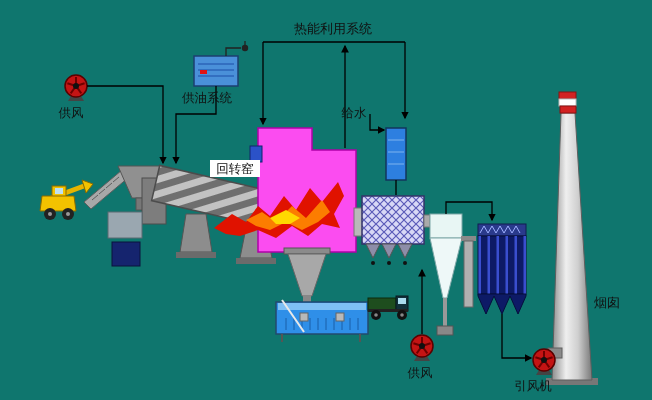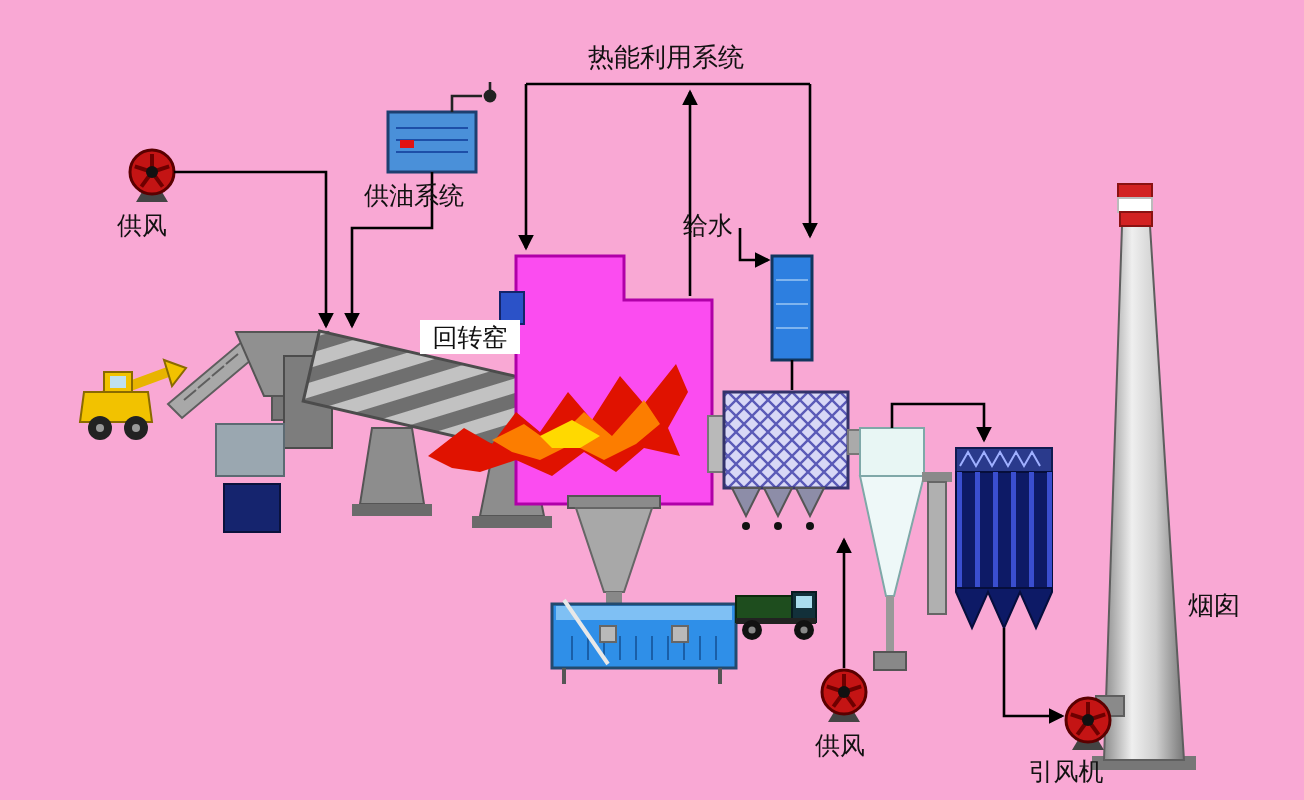--- a/index.html
+++ b/index.html
@@ -1,16 +1,16 @@
 <!DOCTYPE html>
 <html><head>
 <meta charset="utf-8">
 <style>
   html,body{margin:0;padding:0;background:#fff;}
-  .stage{position:relative;width:652px;height:400px;background:#f9a8d4;overflow:hidden;
+  .stage{position:relative;width:652px;height:400px;background:#0f766e;overflow:hidden;
          font-family:"DejaVu Sans","Liberation Sans",sans-serif;}
   svg{display:block;}
   text{font-family:"DejaVu Sans","Liberation Sans",sans-serif;fill:#111;}
   .lbl{font-size:12.5px;}
   .lbl-big{font-size:13px;}
 </style>
 </head>
 <body>
 
 <div class="stage">

